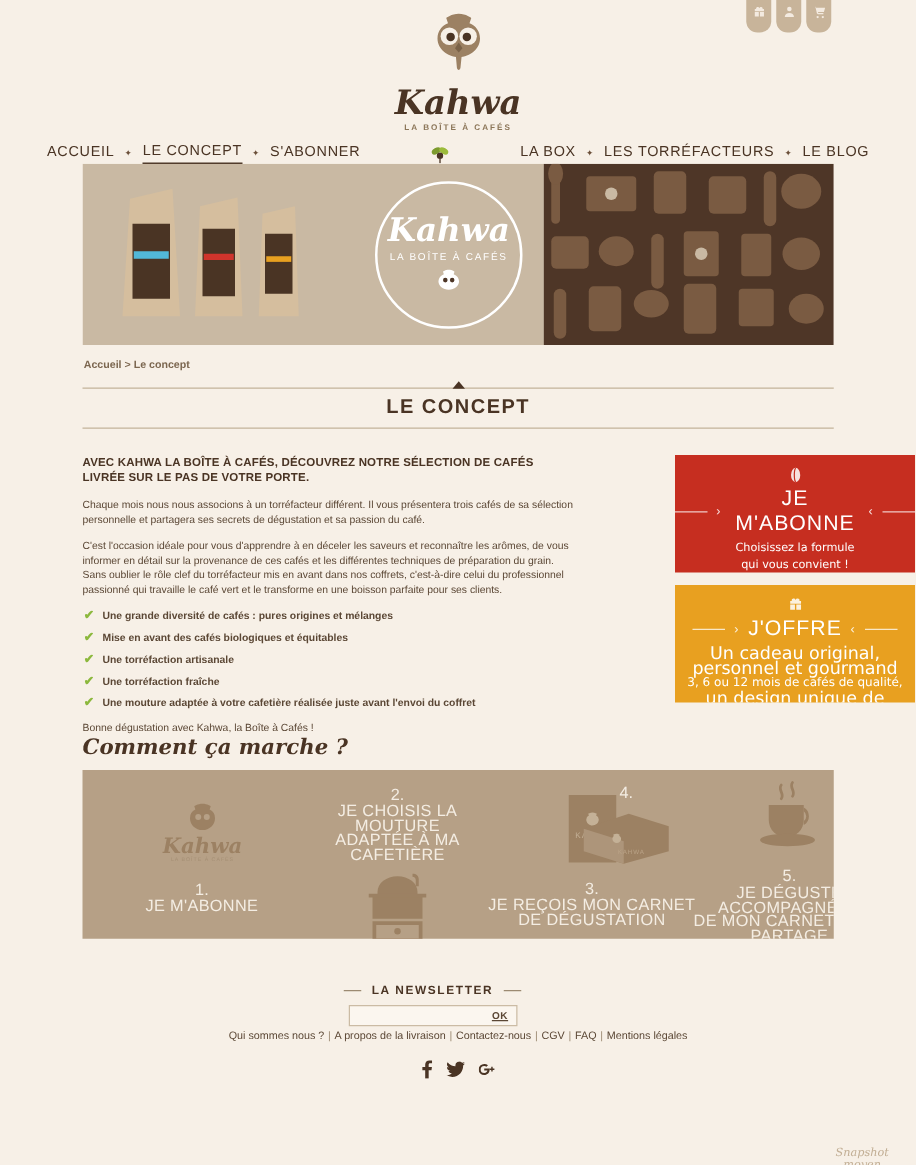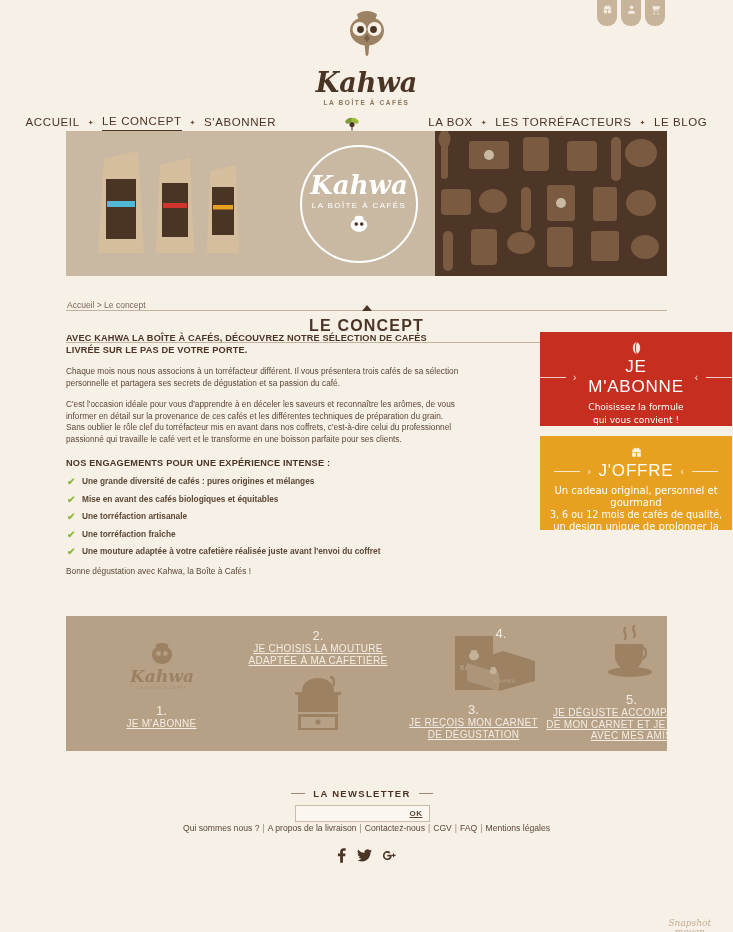--- a/index.html
+++ b/index.html
@@ -43,21 +43,21 @@
     color: #8B7558;
     margin-top: 1px;
     font-weight: bold;
   }
 
   
   .nav {
     position: relative;
     margin-top: 7px;
     display: flex; align-items: center; justify-content: center;
-    gap: 12px;
+    gap: 0px;
     font-size: 11.5px;
     letter-spacing: 0.6px;
     color: #4A3424;
     height: 20px;
   }
   .nav .group { display: flex; align-items: center; gap: 8px; }
   .nav .left { margin-right: 55px; }
   .nav .right { margin-left: 55px; }
   .nav a {
     color: #4A3424; text-decoration: none; cursor: pointer;
@@ -85,38 +85,38 @@
   .hero-badge .hb-name {
     font-family: "DejaVu Serif", serif; font-style: italic; font-weight: bold;
     font-size: 26px; color: #fff; line-height: 26px;
   }
   .hero-badge .hb-sub {
     font-size: 8px; color: #fff; letter-spacing: 1.4px; margin-top: 3px;
   }
 
   
   .breadcrumb {
-    position: absolute; left: 67px; top: 300px;
-    font-size: 8.5px; color: #7C6750;
+    position: absolute; left: 67px; top: 286px;
+    font-size: 8.5px; color: #7C6750; font-weight: bold;
   }
   .titleband { position: absolute; left: 66px; top: 310px; width: 601px; }
   .titleband .rule { height: 1px; background: #C3B39B; }
   .titleband .tri {
     position: absolute; left: 50%; top: -5px; margin-left: -5px;
     width: 0; height: 0; border-left: 5px solid transparent;
     border-right: 5px solid transparent; border-bottom: 6px solid #4A3424;
   }
   .titleband h1 {
     text-align: center; font-size: 16px; letter-spacing: 1.2px;
     color: #4A3424; padding: 6px 0 7px; font-weight: bold;
     font-family: "Liberation Sans", sans-serif;
   }
 
   
-  .content { position: absolute; left: 66px; top: 332px; width: 601px; }
+  .content { position: absolute; left: 66px; top: 364px; width: 601px; }
   .col-left { width: 396px; }
   .lead {
     font-size: 9.2px; font-weight: bold; color: #4A3424;
     letter-spacing: 0.15px; line-height: 12px; margin-bottom: 10px;
   }
   .para {
     font-size: 8.3px; color: #5B4735; line-height: 11.5px;
     margin-bottom: 10px;
   }
   .sub {
@@ -144,40 +144,40 @@
   .cta .icon { margin-top: 9px; height: 14px; }
   .cta .icon svg { fill: rgba(255,255,255,0.85); }
   .cta .headline {
     display: flex; align-items: center; justify-content: center; gap: 7px;
     font-size: 17px; letter-spacing: 0.8px; margin: 2px 0 4px;
     font-family: "Liberation Sans", sans-serif;
   }
   .cta .headline .bar { flex: 0 0 26px; height: 1px; background: rgba(255,255,255,0.75); }
   .cta .headline .arr { font-size: 10px; opacity: .85; }
   .cta .sml { font-size: 9px; line-height: 12.5px; font-family: "DejaVu Sans", sans-serif; }
-  .cta-gift .sml { font-size: 10px; line-height: 12px; }
+  .cta-gift .sml { font-size: 14px; line-height: 12px; }
   .cta-gift .g1 { font-size: 9.6px; }
 
   
   .howtitle {
     position: absolute; left: 66px; top: 588px;
     font-family: "DejaVu Serif", serif; font-style: italic; font-weight: bold;
     font-size: 17px; color: #4A3424;
   }
   .howband {
     position: absolute; left: 66px; top: 616px;
     width: 601px; height: 135px; background: #B6A086;
     color: #F4EDE3; overflow: hidden;
   }
   .step { position: absolute; text-align: center; }
   .step .num { font-size: 13px; line-height: 15px; }
-  .step .txt { font-size: 10px; line-height: 11.5px; letter-spacing: .3px; text-decoration: underline; }
-
-  
-  .newsletter { position: absolute; left: 0; top: 780px; width: 692px; text-align: center; margin-left: 16px; }
+  .step .txt { font-size: 13px; line-height: 11.5px; letter-spacing: .3px; }
+
+  
+  .newsletter { position: absolute; left: 0; top: 780px; width: 692px; text-align: center; }
   .nl-title {
     font-size: 9.5px; font-weight: bold; letter-spacing: 1.3px; color: #4A3424;
     display: inline-flex; align-items: center; gap: 8px;
   }
   .nl-title .dash { width: 14px; height: 1px; background: #9C8A72; }
   .nl-form {
     margin: 6px auto 0; width: 135px; height: 17px;
     border: 1px solid #CBBBA4; background: #FBF6EF;
     display: flex; align-items: center; justify-content: flex-end;
   }
@@ -327,21 +327,20 @@
     <div class="tri"></div>
     <h1>LE CONCEPT</h1>
     <div class="rule"></div>
   </div>
 
   <div class="content">
     <div class="col-left">
       <div class="lead">AVEC KAHWA LA BOÎTE À CAFÉS, DÉCOUVREZ NOTRE SÉLECTION DE CAFÉS LIVRÉE SUR LE PAS DE VOTRE PORTE.</div>
       <div class="para">Chaque mois nous nous associons à un torréfacteur différent. Il vous présentera trois cafés de sa sélection personnelle et partagera ses secrets de dégustation et sa passion du café.</div>
       <div class="para">C'est l'occasion idéale pour vous d'apprendre à en déceler les saveurs et reconnaître les arômes, de vous informer en détail sur la provenance de ces cafés et les différentes techniques de préparation du grain. Sans oublier le rôle clef du torréfacteur mis en avant dans nos coffrets, c'est-à-dire celui du professionnel passionné qui travaille le café vert et le transforme en une boisson parfaite pour ses clients.</div>
-      <div class="sub">NOS ENGAGEMENTS POUR UNE EXPÉRIENCE INTENSE :</div>
       <ul class="engagements">
         <li><span class="chk">✔</span><span>Une grande diversité de cafés : pures origines et mélanges</span></li>
         <li><span class="chk">✔</span><span>Mise en avant des cafés biologiques et équitables</span></li>
         <li><span class="chk">✔</span><span>Une torréfaction artisanale</span></li>
         <li><span class="chk">✔</span><span>Une torréfaction fraîche</span></li>
         <li><span class="chk">✔</span><span>Une mouture adaptée à votre cafetière réalisée juste avant l'envoi du coffret</span></li>
       </ul>
       <div class="outro">Bonne dégustation avec Kahwa, la Boîte à Cafés !</div>
     </div>
 
@@ -375,20 +374,21 @@
         <span>J'OFFRE</span>
         <span class="arr">‹</span>
         <span class="bar"></span>
       </div>
       <div class="sml">Un cadeau original, personnel et gourmand</div>
       <div class="sml g1">3, 6 ou 12 mois de cafés de qualité,</div>
       <div class="sml">un design unique de prolonger la surprise.</div>
     </div>
   </div>
 
+  <div class="howtitle">Comment ça marche ?</div>
   <div class="howband">
 
     <div class="step" style="left:18px; top:25px; width:155px;">
       <svg width="64" height="50" viewBox="0 0 64 50">
         <path fill="#9C8163" d="M32 2c-4 0-6.6 2-6.6 2l.9 2.6A7.4 7.4 0 0 0 22 13.5C22 18.8 26.5 23 32 23s10-4.2 10-9.5a7.4 7.4 0 0 0-4.3-6.9L38.6 4S36 2 32 2z"></path>
         <circle fill="#B6A086" cx="28.6" cy="12.5" r="2.4"></circle>
         <circle fill="#B6A086" cx="35.4" cy="12.5" r="2.4"></circle>
         <text x="32" y="41" fill="#9C8163" font-family="DejaVu Serif, serif" font-style="italic" font-weight="bold" font-size="17" text-anchor="middle">Kahwa</text>
         <text x="32" y="48" fill="#A58F75" font-family="Liberation Sans, sans-serif" font-size="4.2" letter-spacing="0.8" text-anchor="middle">LA BOÎTE À CAFÉS</text>
       </svg>

